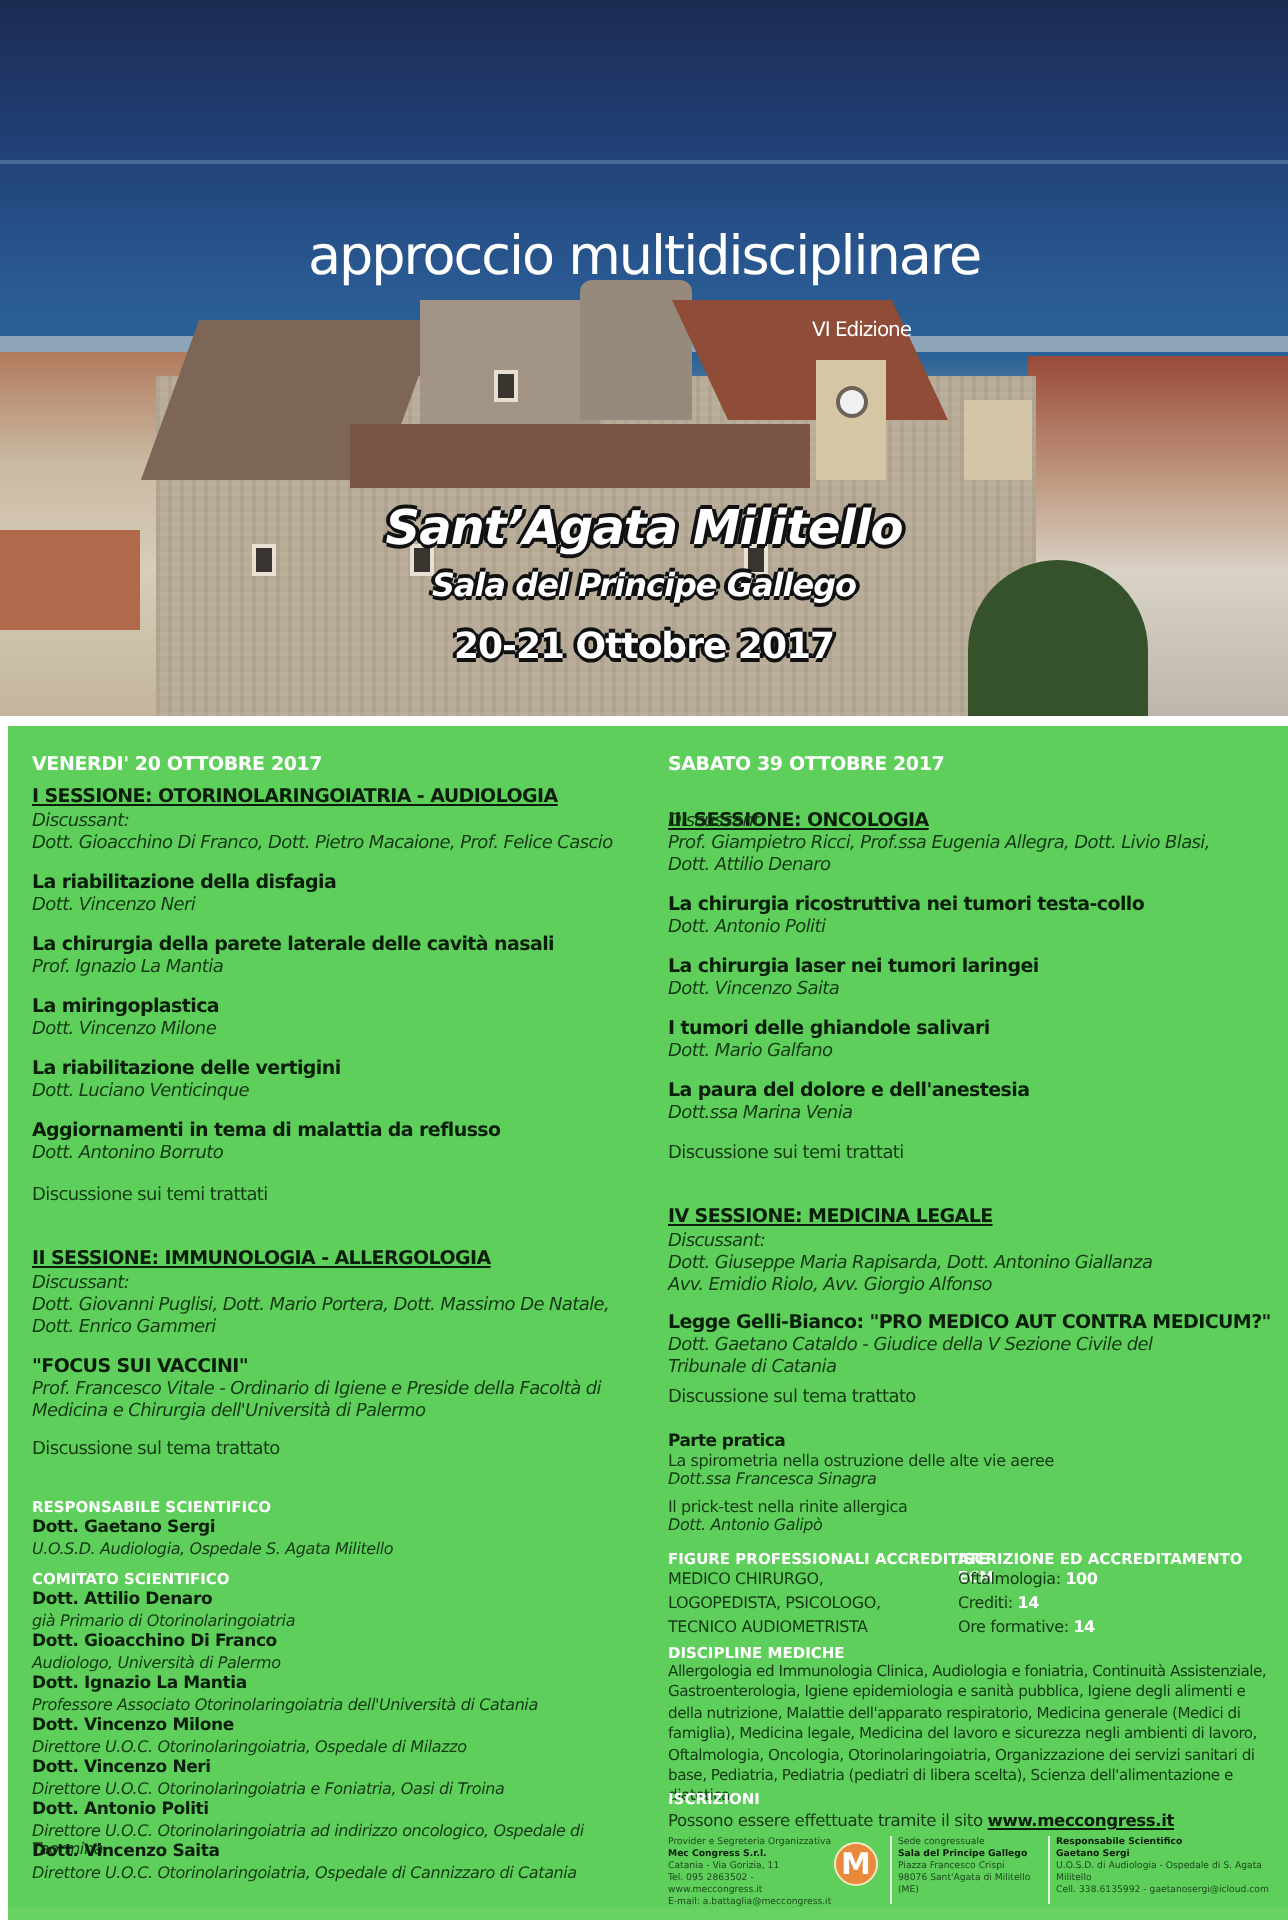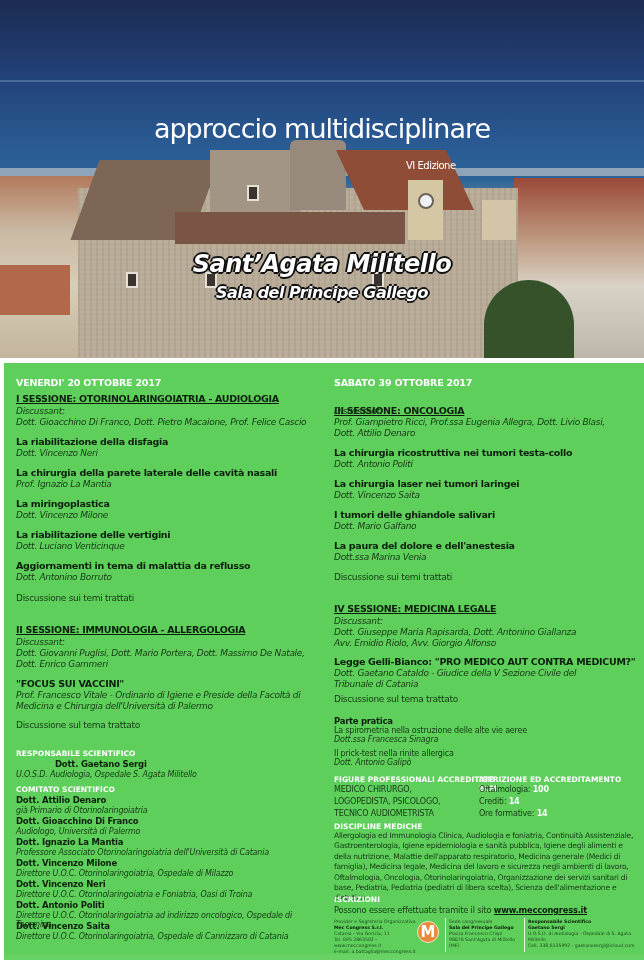--- a/index.html
+++ b/index.html
@@ -94,20 +94,21 @@
   <div class="tree"></div>
   <div class="win" style="left:126px;top:272px;"></div>
   <div class="win" style="left:205px;top:272px;"></div>
   <div class="win" style="left:372px;top:272px;"></div>
   <div class="win" style="left:247px;top:185px;"></div>
 
   <div class="title-sub">approccio multidisciplinare</div>
   <div class="edition">VI Edizione</div>
   <div class="place-city">Sant’Agata Militello</div>
   <div class="place-hall">Sala del Principe  Gallego</div>
+  <div class="place-date">20-21 Ottobre 2017</div>
 </div>
 
 <div class="program">
 
   <div class="col col-left">
     <div class="day-head" style="top:14px;">VENERDI' 20 OTTOBRE 2017</div>
 
     <div class="session-title" style="top:30px;">I SESSIONE:  OTORINOLARINGOIATRIA - AUDIOLOGIA</div>
     <div class="lbl-it" style="top:43px;">Discussant:</div>
     <div class="lbl-it" style="top:54px;">Dott. Gioacchino Di Franco, Dott.  Pietro Macaione, Prof. Felice Cascio</div>
@@ -127,21 +128,21 @@
     <div class="session-title" style="top:261px;">II SESSIONE: IMMUNOLOGIA - ALLERGOLOGIA</div>
     <div class="lbl-it" style="top:274px;">Discussant:</div>
     <div class="lbl-it" style="top:285px;">Dott. Giovanni Puglisi, Dott. Mario Portera, Dott. Massimo De Natale,</div>
     <div class="lbl-it" style="top:296px;">Dott. Enrico Gammeri</div>
     <div class="talk-title" style="top:315px;">"FOCUS SUI VACCINI"</div>
     <div class="lbl-it" style="top:327px;">Prof. Francesco Vitale - Ordinario di Igiene e Preside della Facoltà di</div>
     <div class="lbl-it" style="top:338px;">Medicina e Chirurgia dell'Università di Palermo</div>
     <div class="plain" style="top:357px;">Discussione sul tema trattato</div>
 
     <div class="sect-head" style="top:386px;">RESPONSABILE SCIENTIFICO</div>
-    <div class="name-b" style="top:396px;margin-left:39px;">Dott. Gaetano Sergi</div>
+    <div class="name-b" style="top:396px;">Dott. Gaetano Sergi</div>
     <div class="role-it" style="top:407px;">U.O.S.D. Audiologia, Ospedale S. Agata Militello</div>
 
     <div class="sect-head" style="top:422px;">COMITATO SCIENTIFICO</div>
     <div class="name-b" style="top:432px;">Dott. Attilio Denaro</div>
     <div class="role-it" style="top:443px;">già Primario di Otorinolaringoiatria</div>
     <div class="name-b" style="top:453px;">Dott. Gioacchino Di Franco</div>
     <div class="role-it" style="top:464px;">Audiologo, Università di Palermo</div>
     <div class="name-b" style="top:474px;">Dott. Ignazio La Mantia</div>
     <div class="role-it" style="top:485px;">Professore Associato Otorinolaringoiatria dell'Università di Catania</div>
     <div class="name-b" style="top:495px;">Dott. Vincenzo Milone</div>

